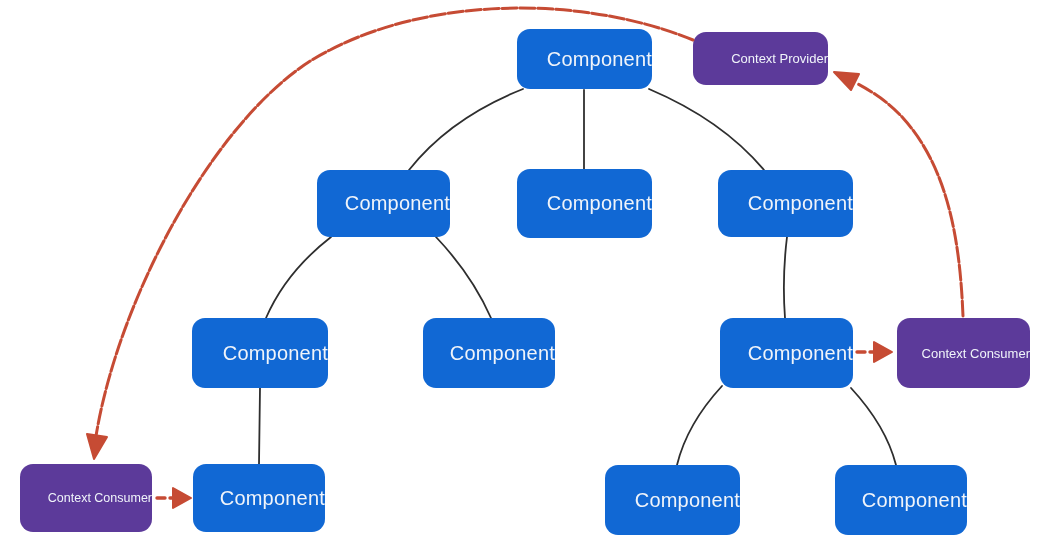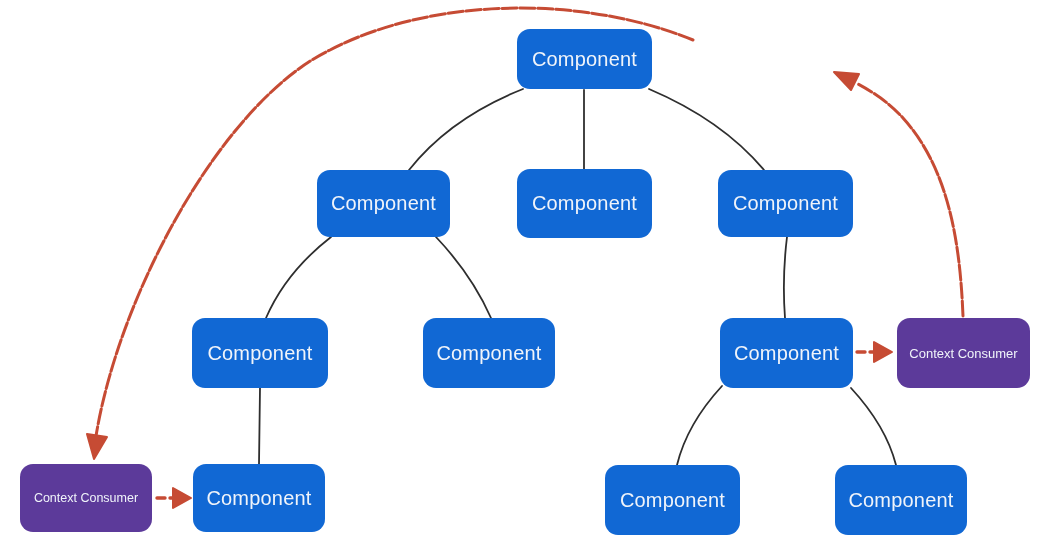--- a/index.html
+++ b/index.html
@@ -28,21 +28,21 @@
     stroke: var(--arrow, #c64b34);
     stroke-linecap: round;
   }
   .arc { stroke-width: 3; stroke-dasharray: 15 3; }
   .dash { stroke-width: 3.4; stroke-dasharray: 8 5; }
   .ctx-head { fill: var(--arrow, #c64b34); stroke: var(--arrow, #c64b34); stroke-width: 2; stroke-linejoin: round; }
   .node {
     position: absolute;
     display: flex;
     align-items: center;
-    justify-content: center;
+    justify-content: flex-end;
     border-radius: 13px;
     color: var(--label-text, #f0f4fa);
     text-align: center;
     box-sizing: border-box;
     z-index: 1;
   }
   .component { background: var(--component-fill, #1168d4); font-size: 20px; letter-spacing: .2px; }
   .context   { background: var(--context-fill, #5c3a9a); font-size: 13px; }
   .context.small { font-size: 12.5px; }
   .node-label { white-space: nowrap; }
@@ -61,20 +61,23 @@
     <path class="tree-line" d="M 787 237 Q 782 278 785 318"></path>
     <path class="tree-line" d="M 260 388 L 259 464"></path>
     <path class="tree-line" d="M 722 386 Q 687 424 677 465"></path>
     <path class="tree-line" d="M 851 388 Q 886 426 896 465"></path>
   </svg>
 
   <div class="node component" style="left:517px;top:29px;width:135px;height:60px">
     <span class="node-label">Component</span>
   </div>
 
+  <div class="node context" style="left:693px;top:32px;width:135px;height:53px">
+    <span class="node-label">Context Provider</span>
+  </div>
 
   <div class="node component" style="left:317px;top:170px;width:133px;height:67px">
     <span class="node-label">Component</span>
   </div>
 
   <div class="node component" style="left:517px;top:169px;width:135px;height:69px">
     <span class="node-label">Component</span>
   </div>
 
   <div class="node component" style="left:718px;top:170px;width:135px;height:67px">

